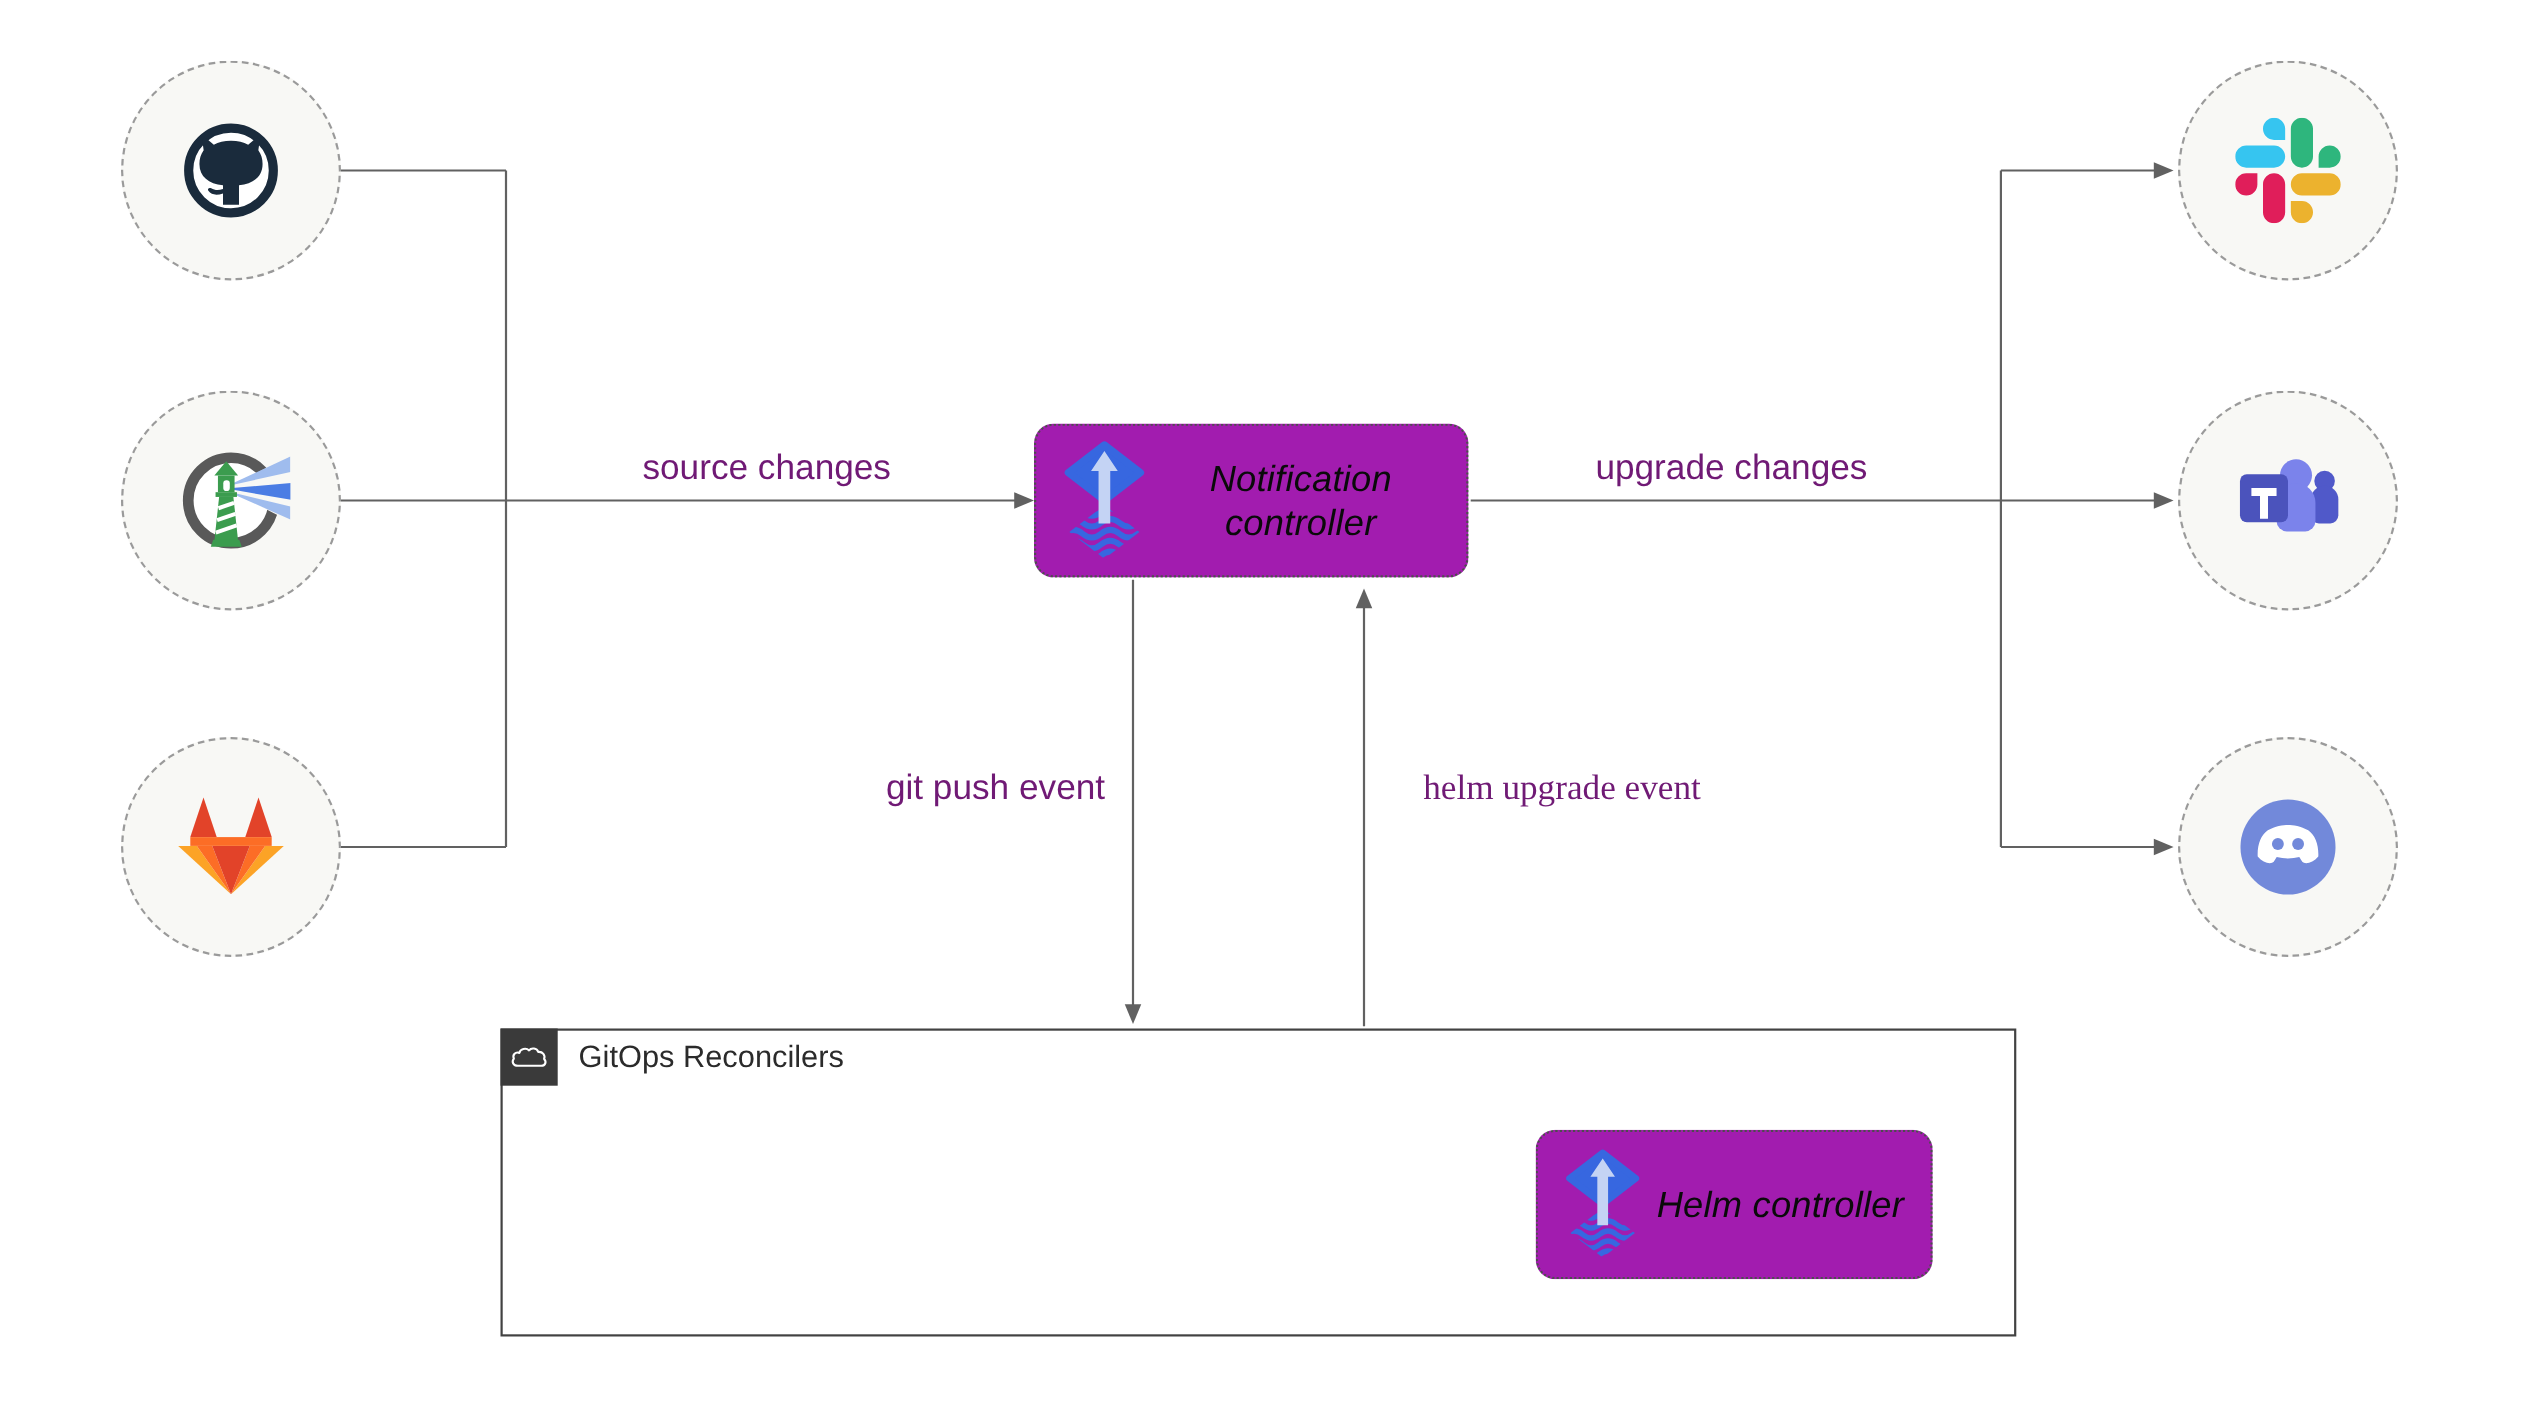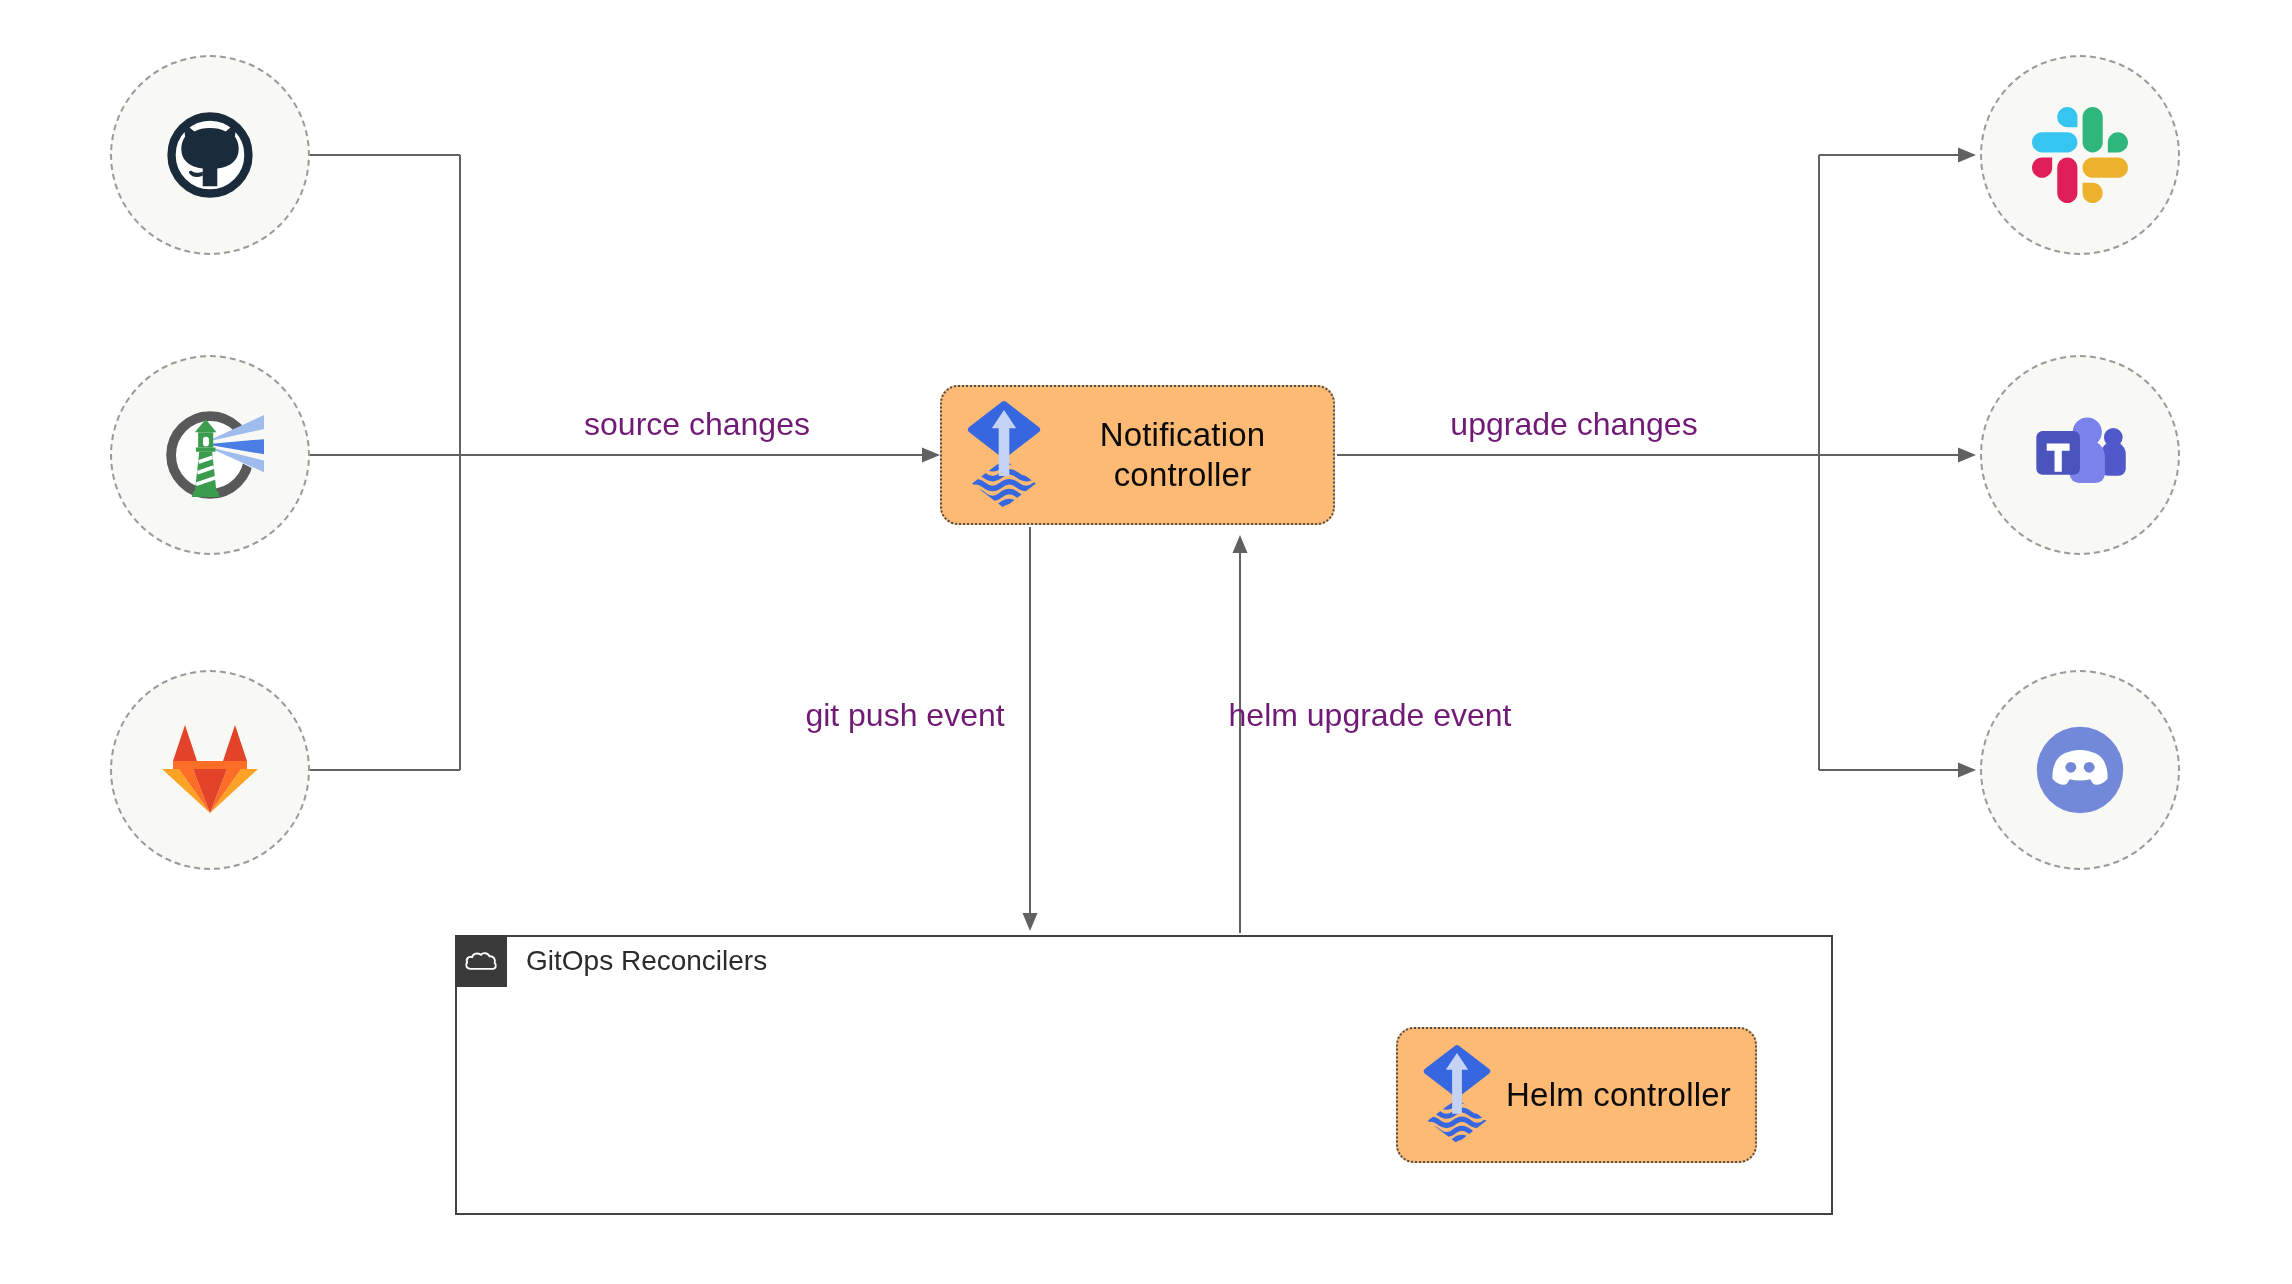--- a/index.html
+++ b/index.html
@@ -16,22 +16,22 @@
 
   .node-circle{
     position:absolute;width:200px;height:200px;box-sizing:border-box;
     border:2px dashed #9a9a9a;border-radius:50%;
     background:#f8f8f5;
     display:flex;align-items:center;justify-content:center;
   }
   .ctrl-box{
     position:absolute;box-sizing:border-box;
     border:2px dotted #4d4d4d;border-radius:18px;
-    background:#fdba74;
-    display:flex;align-items:center;
+    background:#a21caf;
+    display:flex;align-items:center;font-style:italic;
   }
   .ctrl-box .flux-wrap{flex:0 0 auto;margin-left:24px;display:flex;align-items:center;}
   .ctrl-label{
     flex:1 1 auto;text-align:center;
     font-size:33px;line-height:40px;color:#0a0a0a;
     padding:0 18px 0 8px;letter-spacing:0.2px;
   }
   .edge-label{
     position:absolute;transform:translateX(-50%);
     font-size:32px;line-height:40px;color:#701a75;white-space:nowrap;
@@ -188,21 +188,21 @@
       <svg class="brand-svg" width="76" height="111" viewBox="0 0 100 146">
           <use href="#flux-sym"></use>
         </svg>
     </span>
     <div class="ctrl-label">Notification controller</div>
   </div>
 
   <div class="edge-label" style="left:697px;top:404px;">source changes</div>
   <div class="edge-label" style="left:1574px;top:404px;">upgrade changes</div>
   <div class="edge-label" style="left:905px;top:695px;">git push event</div>
-  <div class="edge-label" style="left:1370px;top:695px;">helm upgrade event</div>
+  <div class="edge-label" style="left:1420px;top:695px;font-family:Liberation Serif, serif;">helm upgrade event</div>
 
   <div id="reconcilers-box"></div>
   <div id="reconcilers-header">
     <span>
       <svg class="brand-svg" width="38" height="28" viewBox="0 0 48 34">
         <path d="M11 27 C6 27 3.5 22.5 6.5 18.8 C4.5 14.5 8.5 10.5 12.8 12.2 C13.8 7.5 20.5 6 24 9.3 C26.5 5.8 33 6.5 34.5 11 C39.5 10.5 43 14.8 41.2 19.2 C44.5 22.5 42.5 27 38 27 Z" fill="none" stroke="#ffffff" stroke-width="2.4" stroke-linejoin="round" stroke-linecap="round"></path>
       </svg>
     </span>
   </div>
   <div id="reconcilers-title">GitOps Reconcilers</div>

